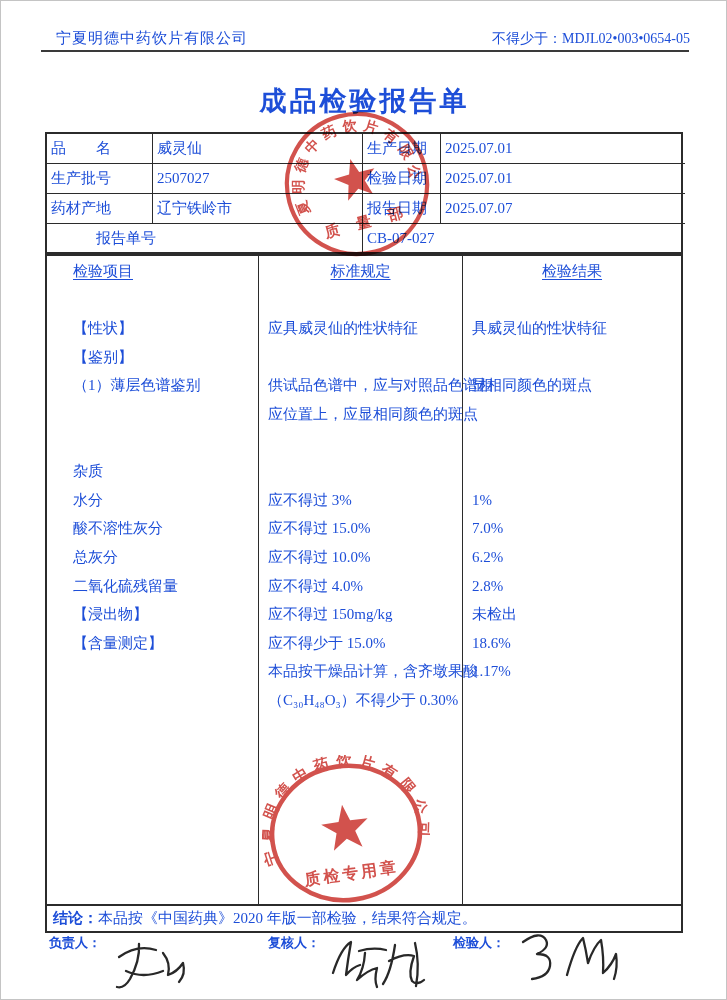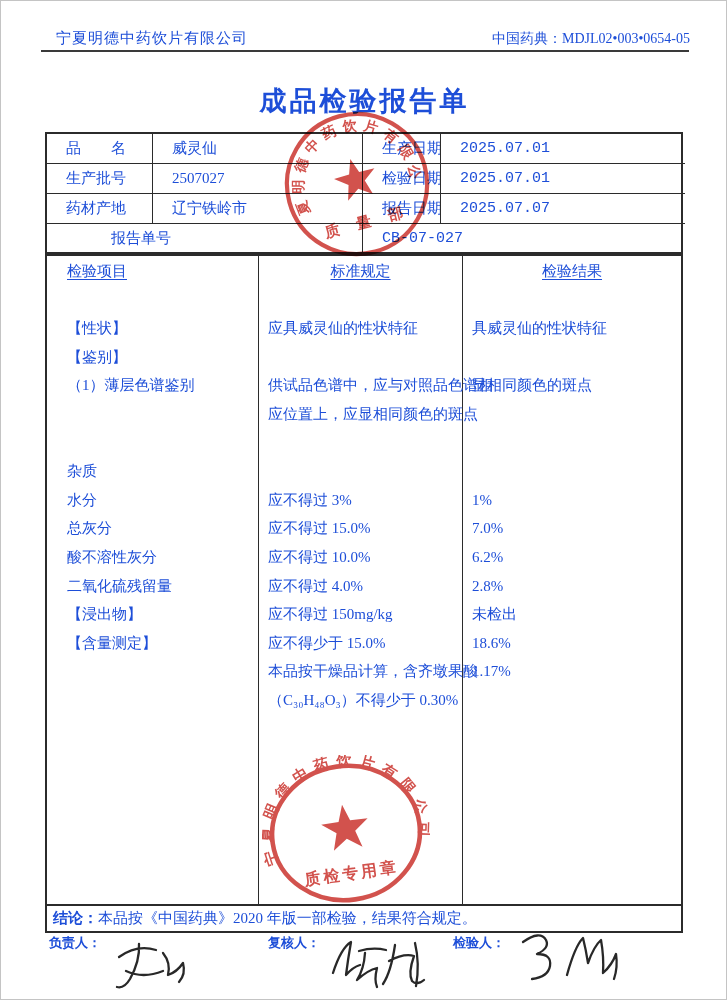--- a/index.html
+++ b/index.html
@@ -11,34 +11,34 @@
   .abs{position:absolute;}
   .company{left:55px;top:28px;font-size:15px;letter-spacing:1px;}
   .filecode{right:36px;top:29px;font-size:14px;}
   .toprule{left:40px;top:49px;width:648px;height:2px;background:#3a3a3a;}
   .title{left:0;top:82px;width:727px;text-align:center;font-size:27px;font-weight:bold;letter-spacing:3px;}
 
   
   .infotable{left:44px;top:131px;width:638px;border:2px solid #2b2b2b;box-sizing:border-box;
     display:grid;grid-template-columns:106px 210px 78px 244px;background:transparent;}
   .icell{height:30px;line-height:29px;border-right:1.5px solid #2b2b2b;border-bottom:1.5px solid #2b2b2b;
-    padding-left:19px;font-size:15px;box-sizing:border-box;white-space:nowrap;overflow:hidden;}
-  .icell.nr{border-right:none;font-family:Liberation Mono, monospace;}
+    padding-left:4px;font-size:15px;box-sizing:border-box;white-space:nowrap;overflow:hidden;}
+  .icell.nr{border-right:none;}
   .icell.nb{border-bottom:none;}
   .icell.sp2a{grid-column:1 / 3;margin-left:45px;}
   .icell.sp2b{grid-column:3 / 5;}
 
   
   .maintable{left:44px;top:251px;width:638px;height:654px;border:2px solid #2b2b2b;
     box-sizing:border-box;display:flex;}
   .col{height:100%;box-sizing:border-box;}
   .c1{width:214px;border-right:1.5px solid #2b2b2b;}
   .c2{width:204px;border-right:1.5px solid #2b2b2b;}
   .c3{width:220px;}
-  .line{height:28.6px;line-height:28.6px;padding-left:20px;font-size:15px;white-space:nowrap;overflow:visible;}
+  .line{height:28.6px;line-height:28.6px;padding-left:26px;font-size:15px;white-space:nowrap;overflow:visible;}
   .c2 .line,.c3 .line{padding-left:9px;}
   .line.head{padding-top:3px;}
   .c2 .line.head,.c3 .line.head{text-align:center;padding-left:0;}
   .u{text-decoration:underline;text-underline-offset:3px;}
 
   .conclusion{left:44px;top:903px;width:638px;height:29px;border:2px solid #2b2b2b;
     box-sizing:border-box;line-height:25px;padding-left:6px;font-size:15px;white-space:nowrap;}
   .conclusion b{font-weight:bold;}
 
   .sign-label{top:933px;font-size:13px;font-weight:bold;}
@@ -51,21 +51,21 @@
   .stamp .ink{fill:#cc3a34;}
   .stamp .ring{fill:none;stroke:#cc3a34;}
   .stamp text{fill:#cc3a34;font-family:"Liberation Serif","DejaVu Serif",serif;font-weight:bold;}
 </style>
 </head>
 <body>
 
 <div class="page">
 
   <div class="abs company">宁夏明德中药饮片有限公司</div>
-  <div class="abs filecode"><span>中国药典：</span><span>MDJL02•003•0654-05</span></div>
+  <div class="abs filecode"><span>不得少于：</span><span>MDJL02•003•0654-05</span></div>
   <div class="abs toprule"></div>
 
   <div class="abs title">成品检验报告单</div>
 
   <div class="abs infotable">
     <div class="icell">品　　名</div>
     <div class="icell">威灵仙</div>
     <div class="icell">生产日期</div>
     <div class="icell nr">2025.07.01</div>
 
@@ -87,22 +87,22 @@
     <div class="col c1">
       <div class="line head"><span class="u">检验项目</span></div>
       <div class="line"></div>
       <div class="line">【性状】</div>
       <div class="line">【鉴别】</div>
       <div class="line">（1）薄层色谱鉴别</div>
       <div class="line"></div>
       <div class="line"></div>
       <div class="line">杂质</div>
       <div class="line">水分</div>
+      <div class="line">酸不溶性灰分</div>
       <div class="line">总灰分</div>
-      <div class="line">酸不溶性灰分</div>
       <div class="line">二氧化硫残留量</div>
       <div class="line">【浸出物】</div>
       <div class="line">【含量测定】</div>
       <div class="line"></div>
     </div>
     <div class="col c2">
       <div class="line head"><span class="u">标准规定</span></div>
       <div class="line"></div>
       <div class="line">应具威灵仙的性状特征</div>
       <div class="line"></div>

